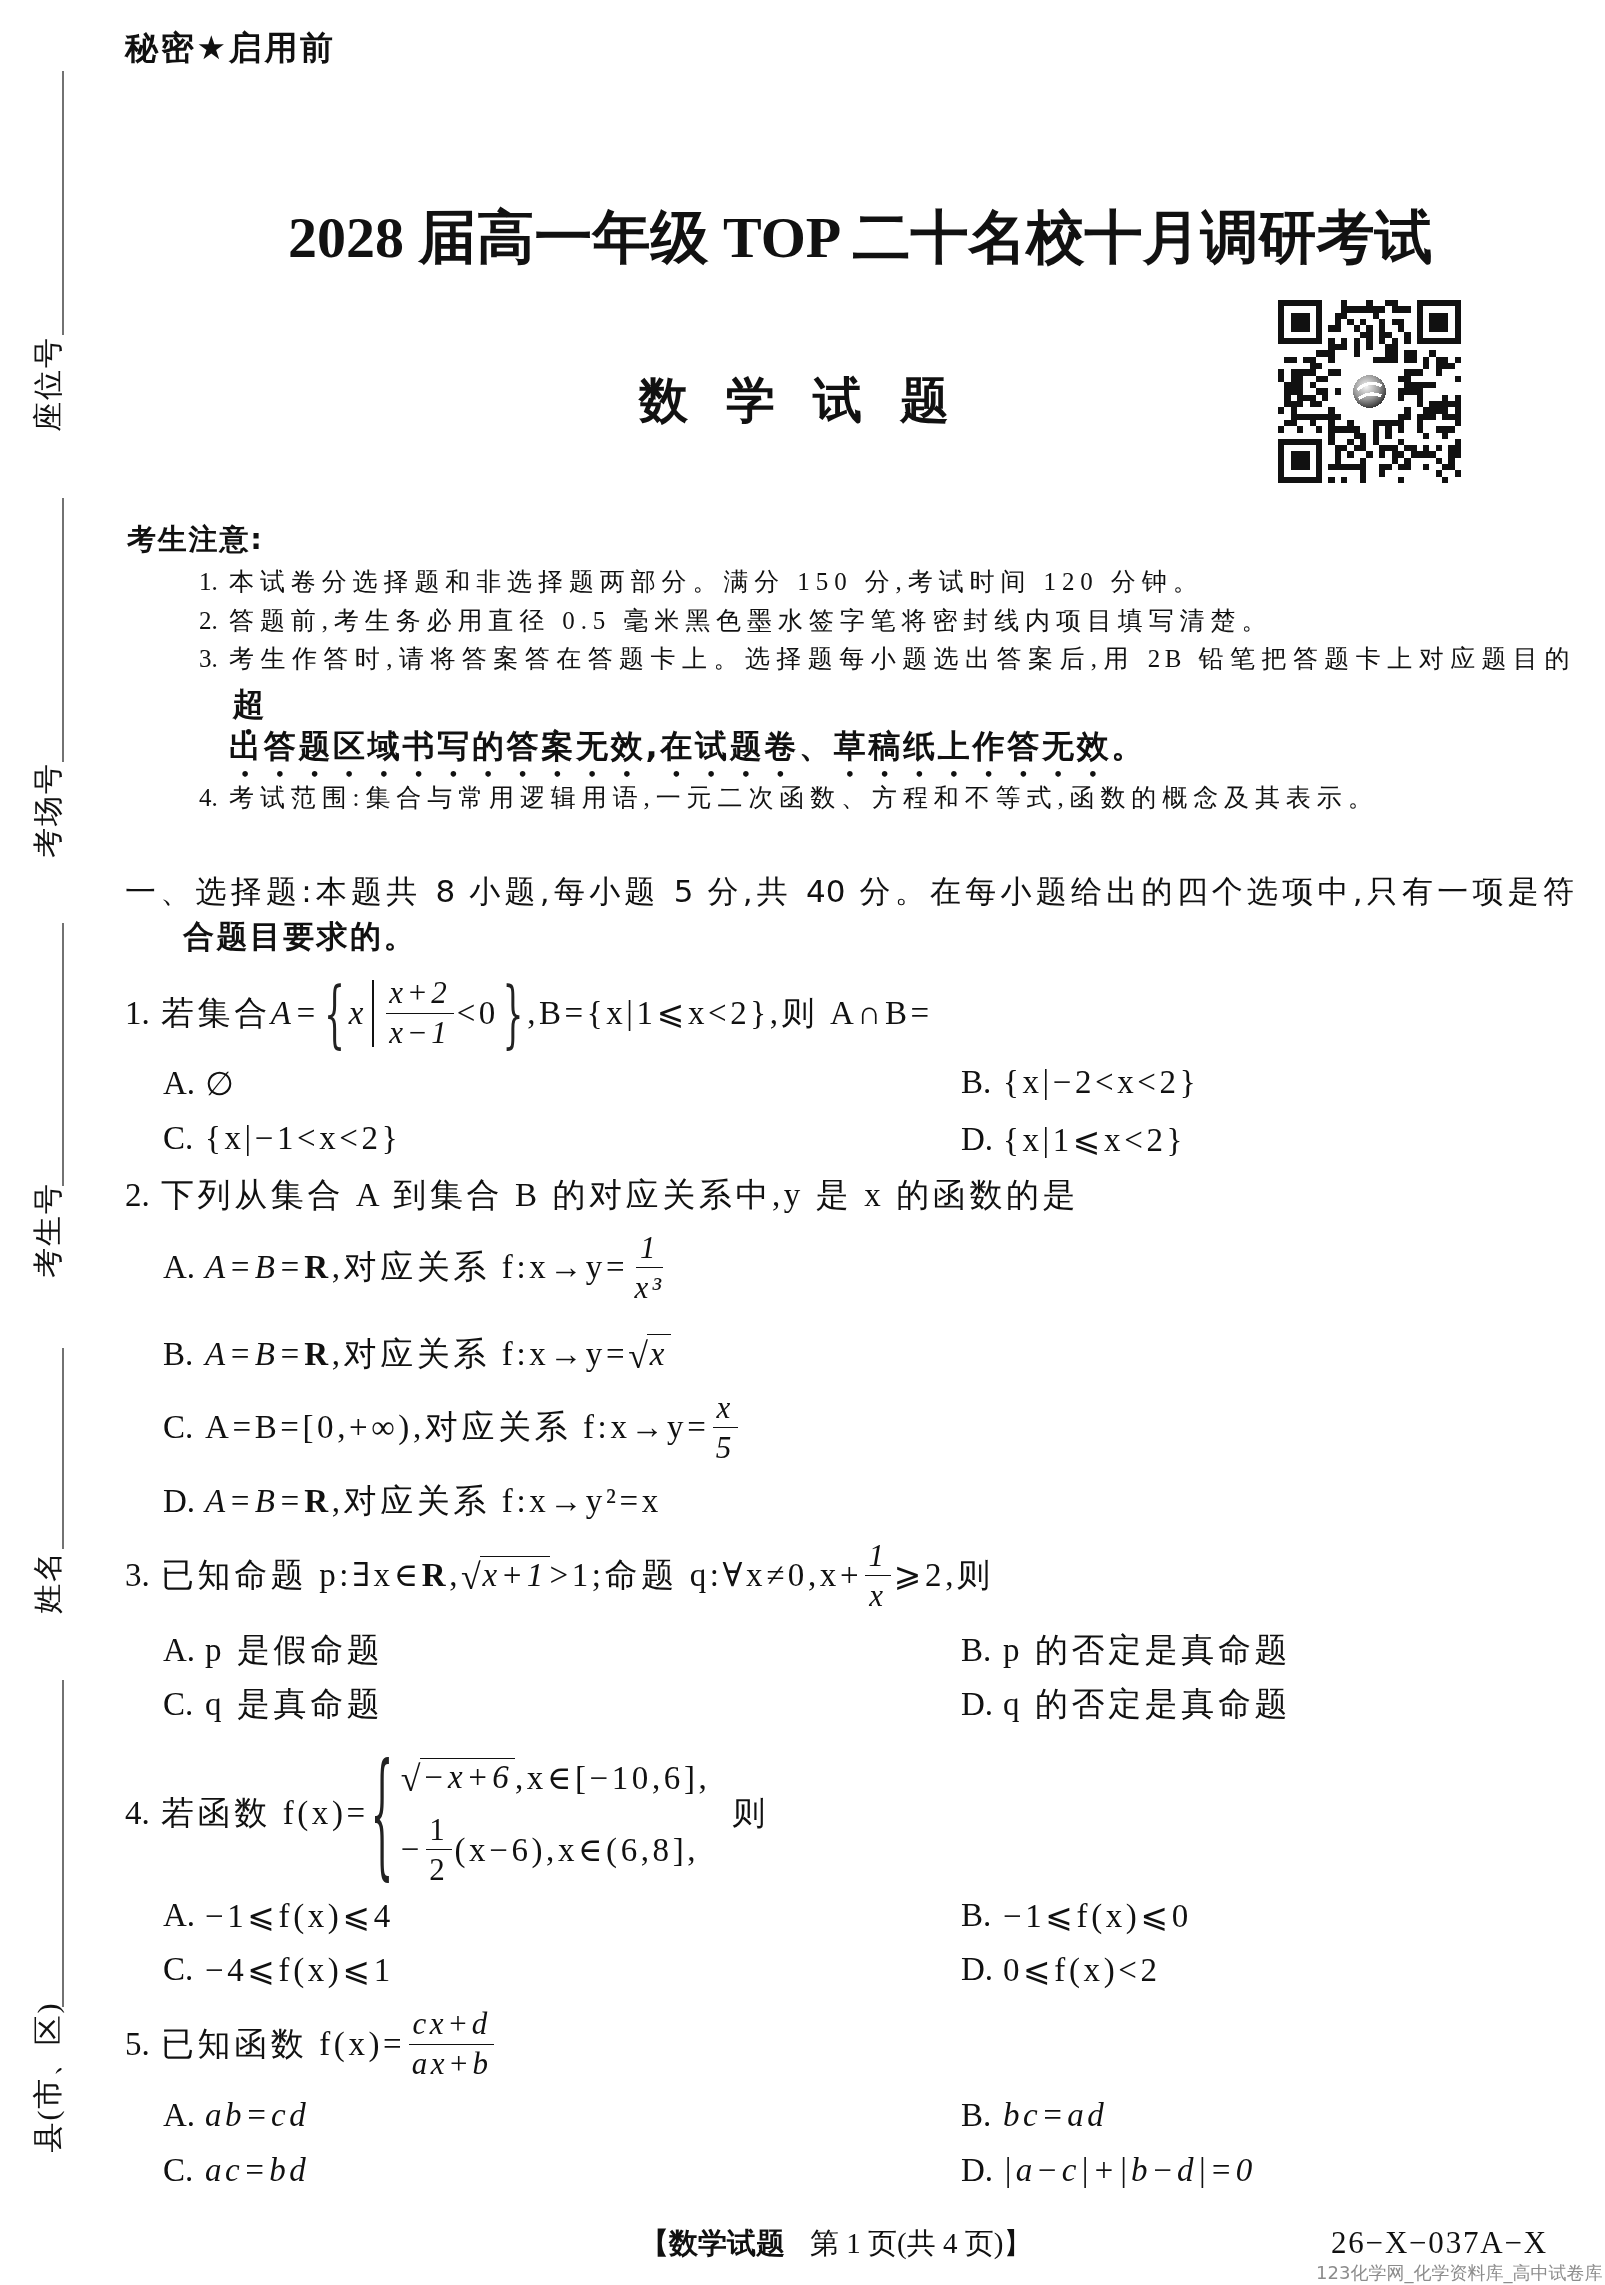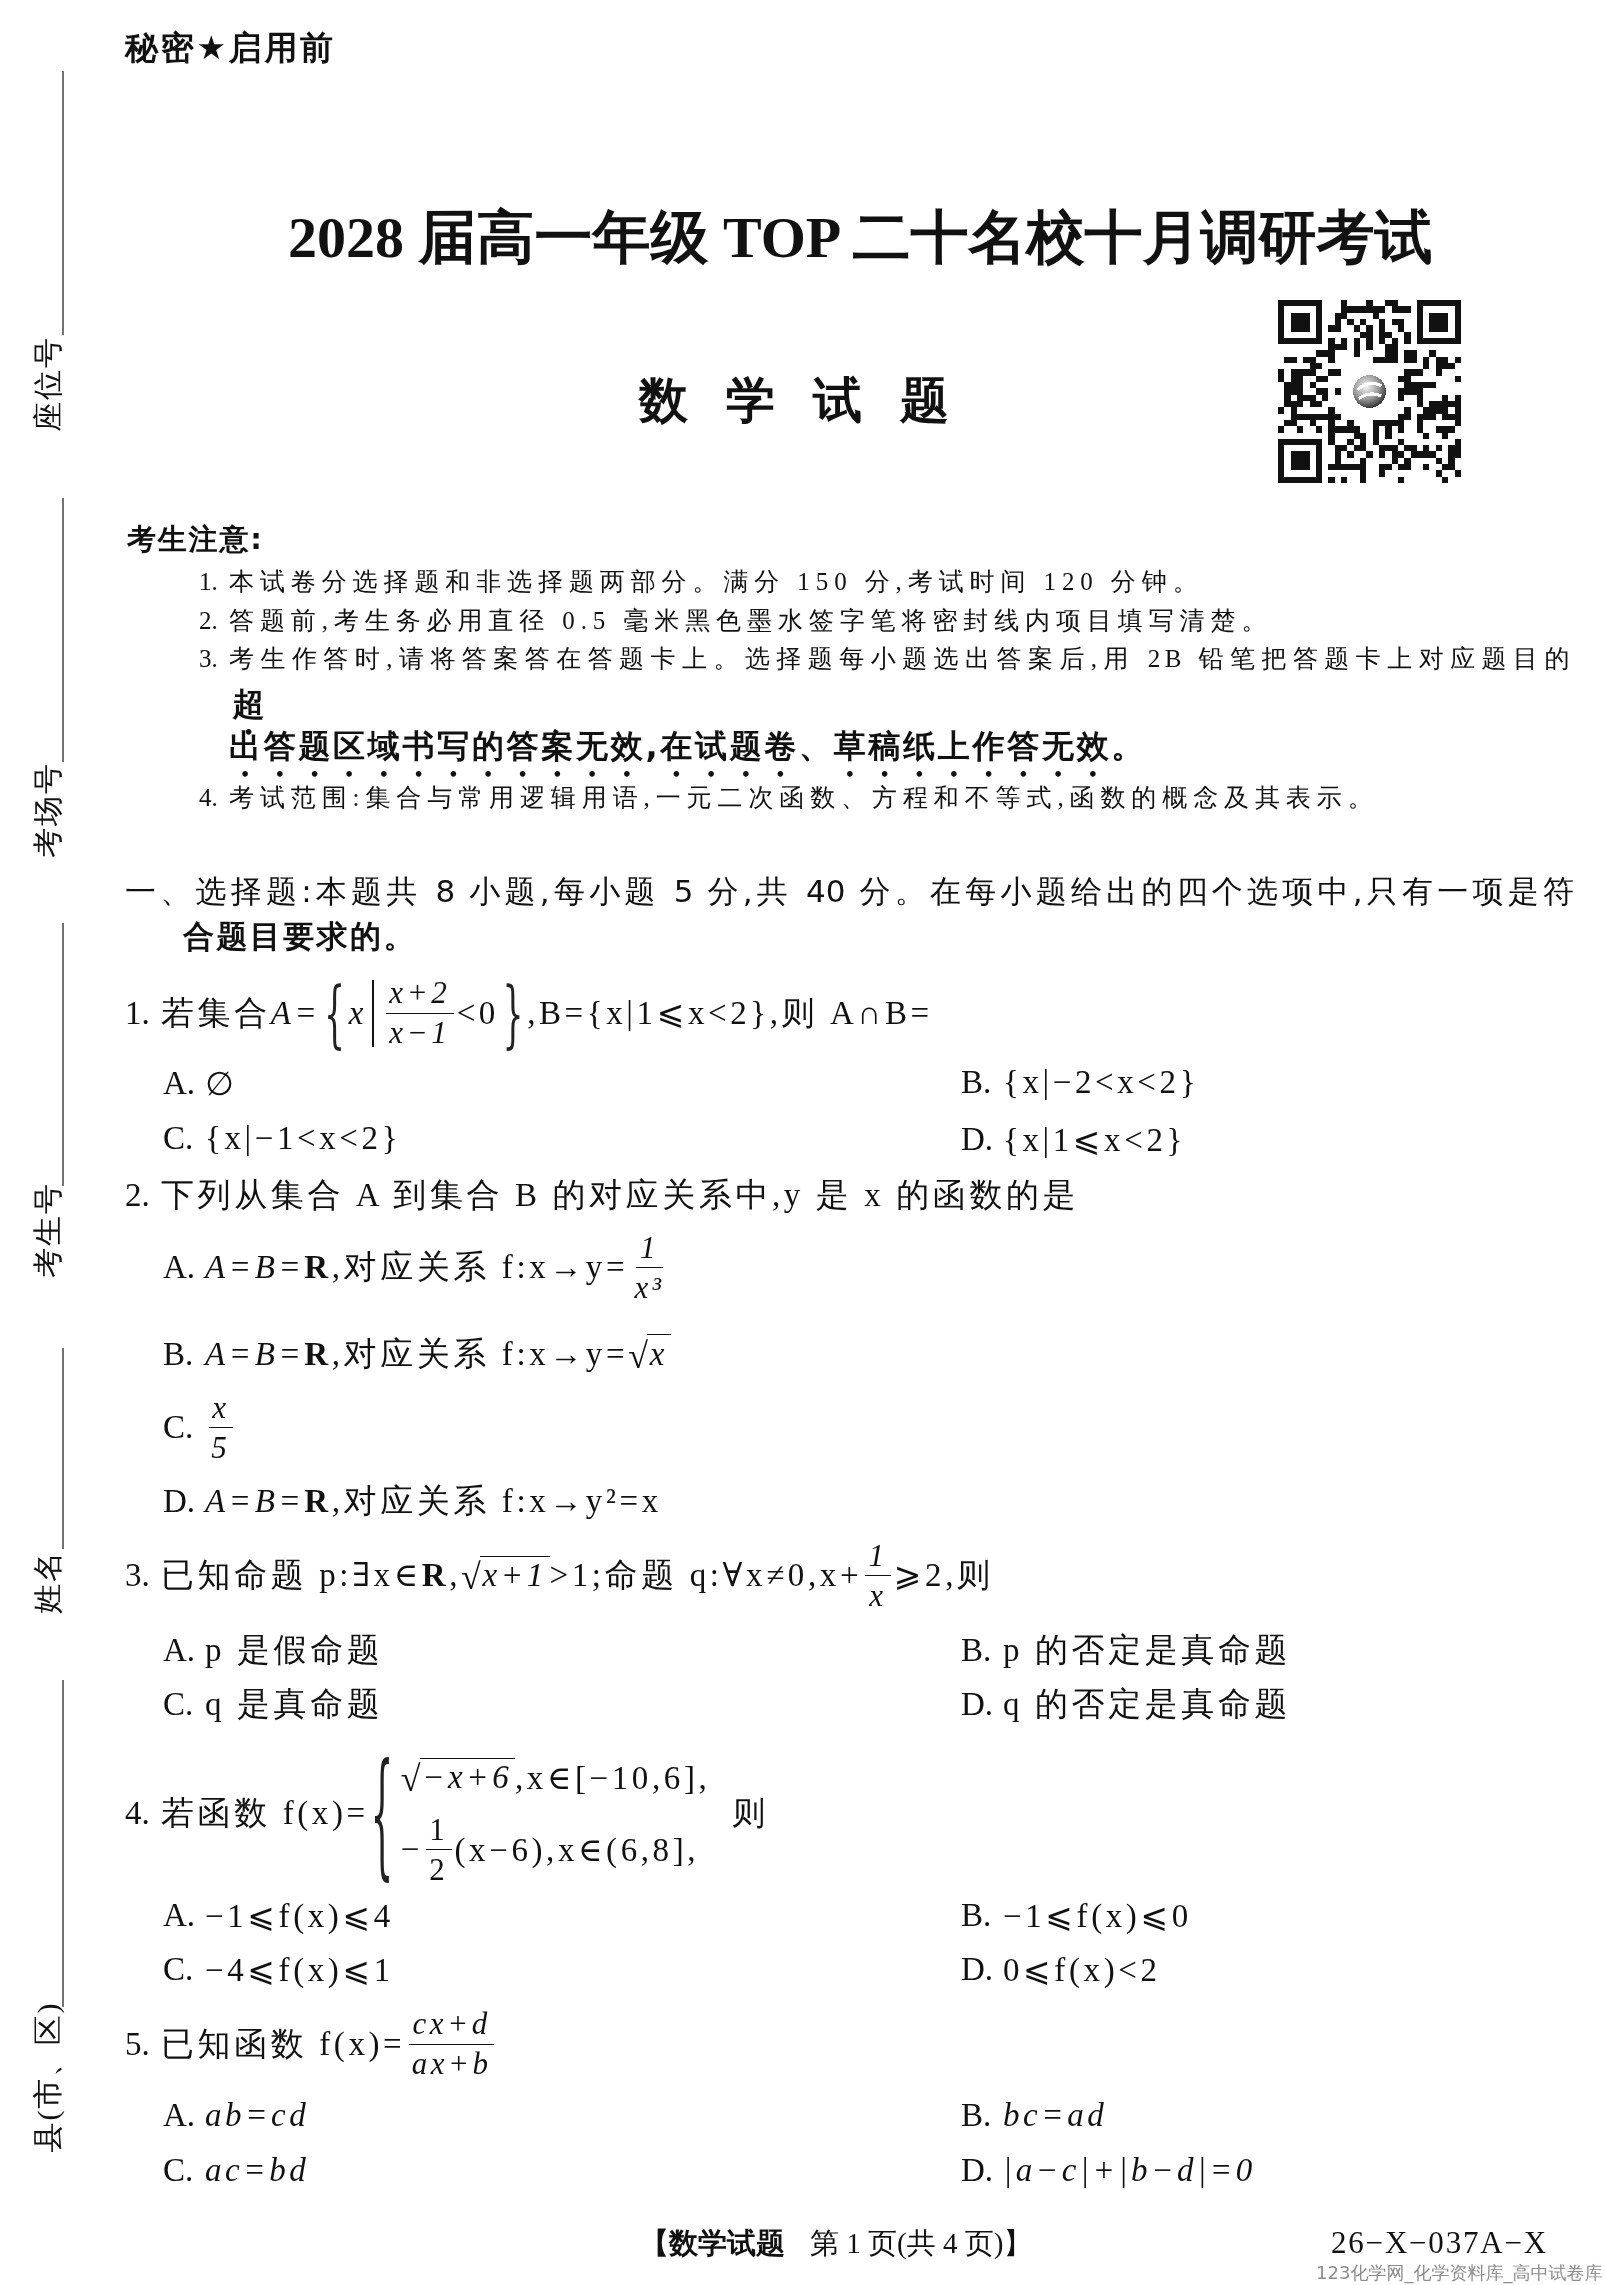--- a/index.html
+++ b/index.html
@@ -443,20 +443,21 @@
   <span class="mi">A=B=</span>
   <span class="b">R</span>
   <span>,对应关系 f:x→y=</span>
   <span class="sqrt">
     <span class="rs">√</span>
     <span class="rad mi">x</span>
   </span>
 </div>
 <div class="opt" style="top:1387px;left:163px;height:81px;">
   <span class="olabel">C.</span>
+  <span>A=B=[0,+∞),对应关系 f:x→y=</span>
   <span class="frac mi">
     <span class="num">x</span>
     <span class="den">5</span>
   </span>
 </div>
 <div class="opt" style="top:1480px;left:163px;height:43px;">
   <span class="olabel">D.</span>
   <span class="mi">A=B=</span>
   <span class="b">R</span>
   <span>,对应关系 f:x→y²=x</span>

